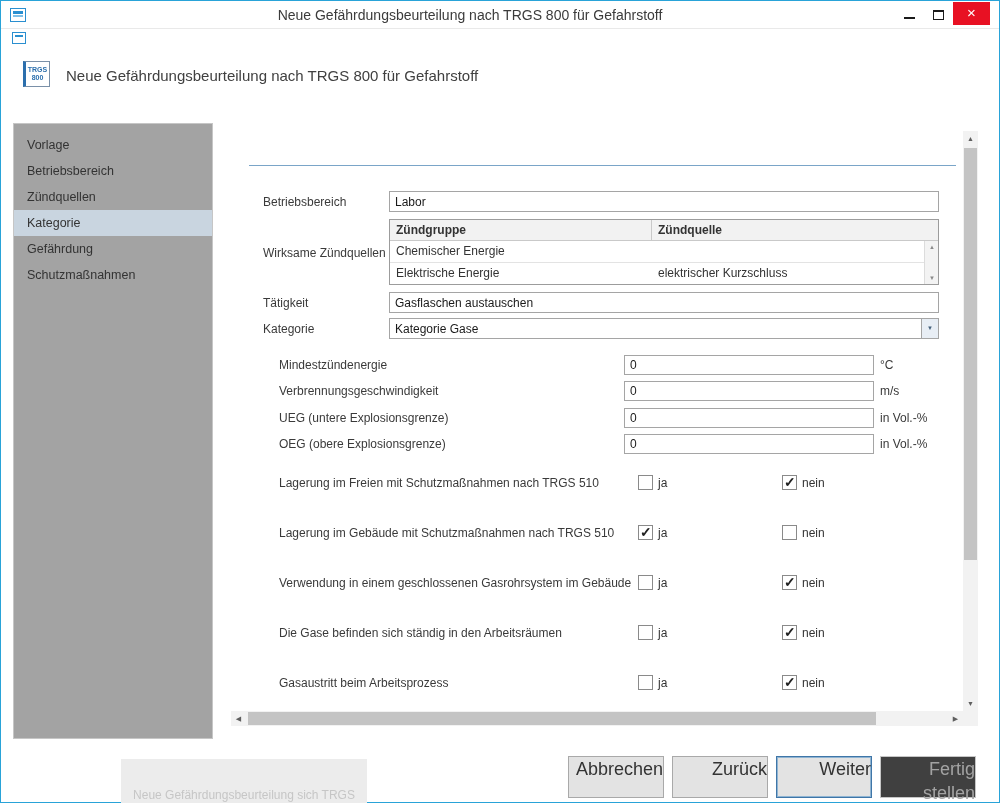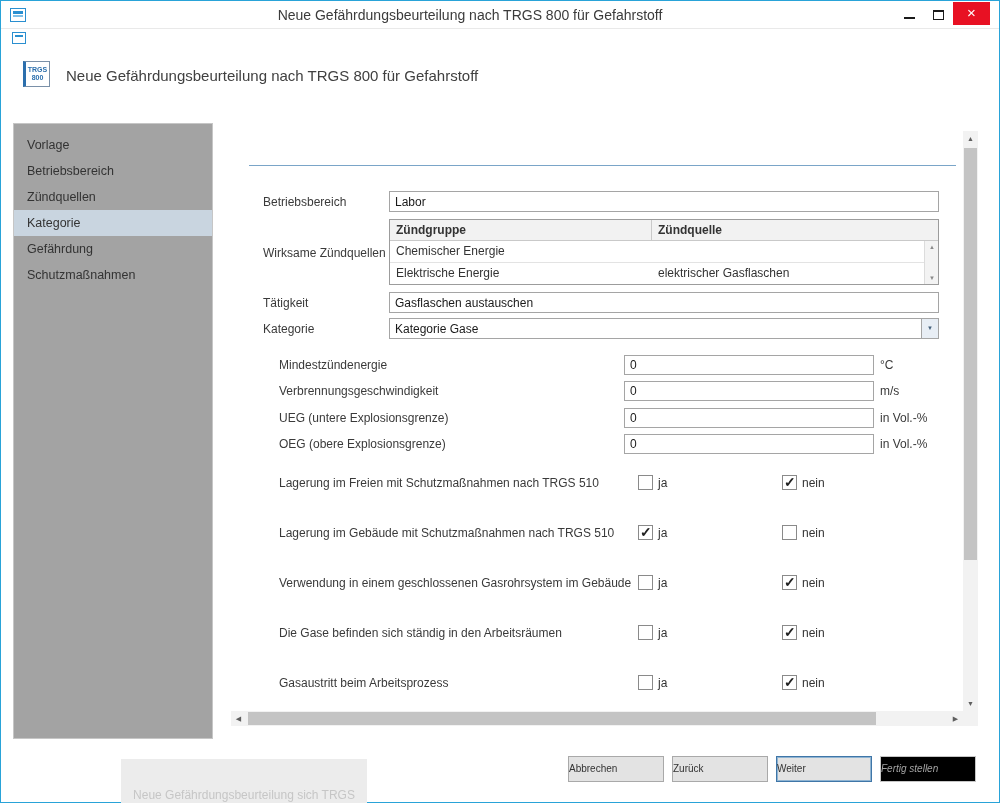--- a/index.html
+++ b/index.html
@@ -88,24 +88,24 @@
   .vscroll .arr { position:absolute; left:0; width:15px; height:15px; font-size:7px; color:#5f5f5f; text-align:center; line-height:15px; cursor:pointer; }
   .vscroll .arr.up { top:0; } .vscroll .arr.down { bottom:0; }
   .vscroll .thumb { position:absolute; left:1px; top:17px; width:13px; height:412px; background:#c4c4c4; cursor:pointer; }
   .hscroll { position:absolute; left:230px; top:710px; width:732px; height:15px; background:#f2f2f2; }
   .hscroll .arr { position:absolute; top:0; width:15px; height:15px; font-size:7px; color:#5f5f5f; text-align:center; line-height:15px; cursor:pointer; }
   .hscroll .arr.left { left:0; } .hscroll .arr.right { right:0; }
   .hscroll .thumb { position:absolute; left:17px; top:1px; width:628px; height:13px; background:#c4c4c4; cursor:pointer; }
   .scroll-corner { position:absolute; left:962px; top:710px; width:15px; height:15px; background:#f2f2f2; }
 
   
-  .btn { position:absolute; top:755px; width:96px; height:26px; background:#e3e3e3; border:1px solid #a9a9a9;
-         font-size:10px; color:#333; text-align:left; line-height:24px; cursor:pointer; }
+  .btn { position:absolute; top:755px; width:96px; height:42px; background:#e3e3e3; border:1px solid #a9a9a9;
+         font-size:18px; color:#333; text-align:right; line-height:24px; cursor:pointer; }
   .btn.focused { border:1px solid #3f76a8; box-shadow: inset 0 0 0 1px #8fb4d2; }
-  .btn.disabled { color:#a3a3a3; background:#000000; border-color:#c6c6c6; cursor:default;font-style:italic; }
+  .btn.disabled { color:#a3a3a3; background:#404040; border-color:#c6c6c6; cursor:default; }
 
   
   .ghost { position:absolute; left:120px; top:758px; width:246px; height:44px; background:#ececec; overflow:hidden; }
   .ghost-text { position:absolute; left:0; right:0; bottom:1px; text-align:center; font-size:12px; color:#c6c6c6; white-space:nowrap; }
 </style>
 </head>
 <body>
 
 <div class="window">
 
@@ -156,21 +156,21 @@
     <div class="hrow">
       <div class="hcell c1">Zündgruppe</div>
       <div class="hcell c2">Zündquelle</div>
     </div>
     <div class="tbody">
       <div class="brow">
         <div class="bcell c1">Chemischer Energie</div>
       </div>
       <div class="brow">
         <div class="bcell c1">Elektrische Energie</div>
-        <div class="bcell c2">elektrischer Gasflaschen</div>
+        <div class="bcell c2">elektrischer Kurzschluss</div>
       </div>
       <div class="mini-scroll">
         <div class="ms-up">▲</div>
         <div class="ms-down">▼</div>
       </div>
     </div>
   </div>
 
   <span class="flabel" style="left:262px; top:295px;">Tätigkeit</span>
   <input class="tbox" style="left: 388px; top: 291px; width: 550px; height: 21px;" value="Gasflaschen austauschen">

